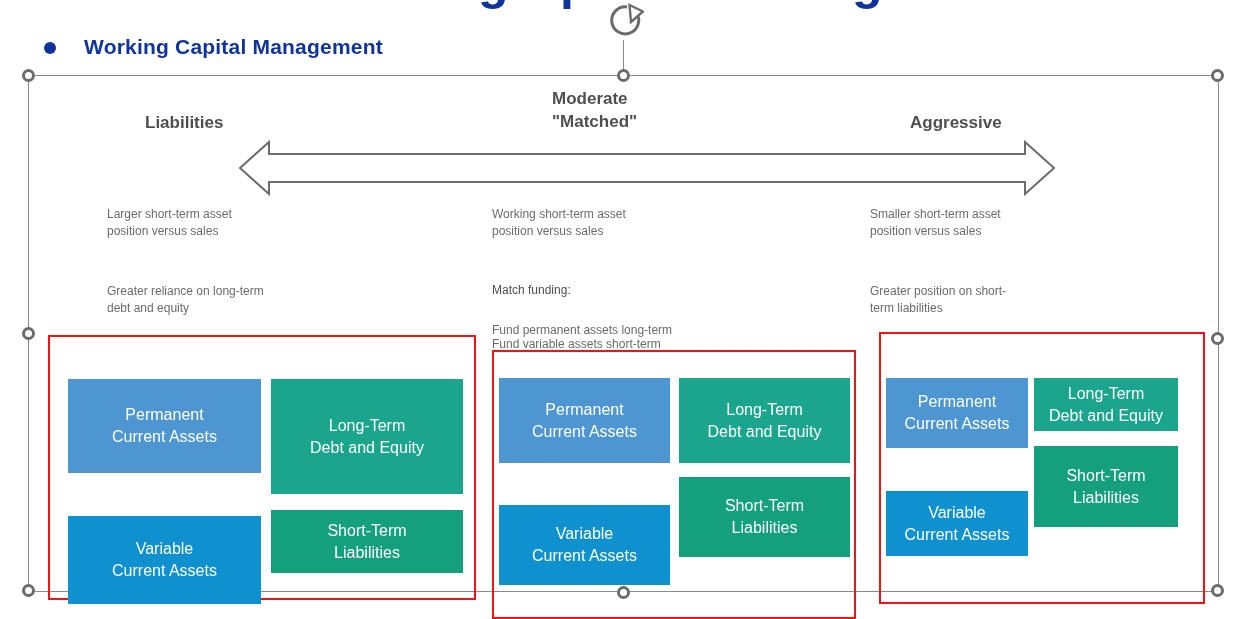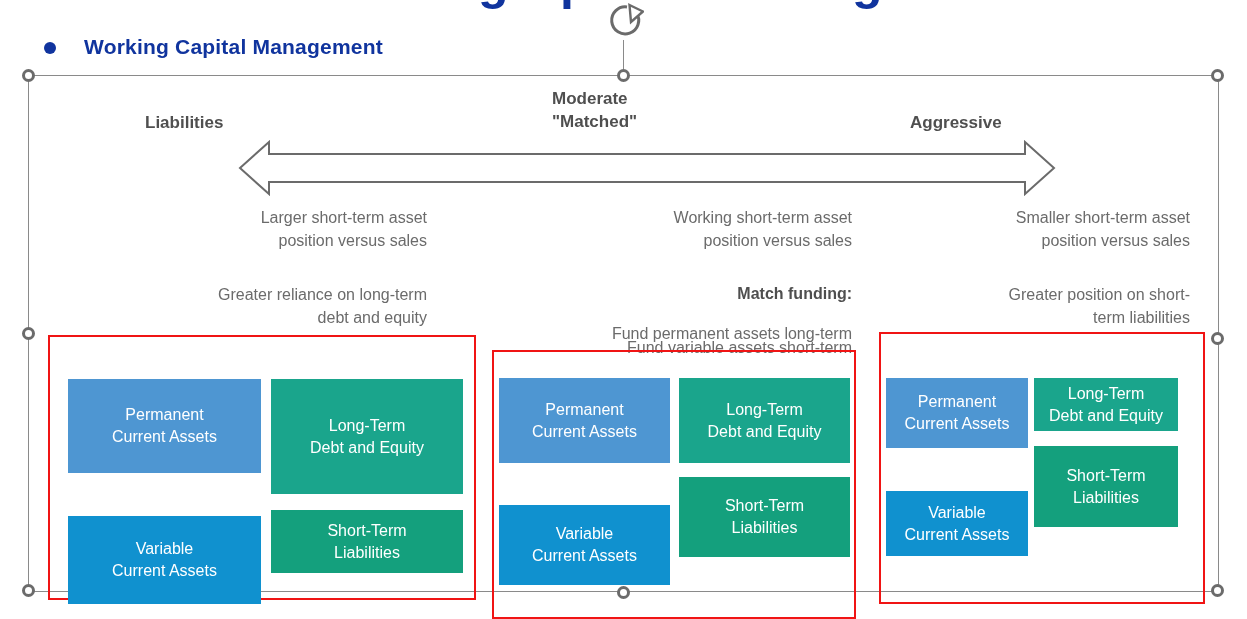--- a/index.html
+++ b/index.html
@@ -38,24 +38,24 @@
   .rotate-stem{left:623px;top:40px;width:1px;height:29px;background:#8a8a8a;}
 
   
   .col-header{
     position:absolute;width:240px;text-align:left;
     font-size:17px;font-weight:bold;color:var(--c-text_dark);line-height:1.35;
   }
 
   
   .desc{
-    position:absolute;text-align:right;color:var(--c-text_body);
-    font-size:16px;line-height:1.45;
-  }
-  .desc.bold{font-weight:bold;color:var(--c-text_dark);}
+    position:absolute;text-align:left;color:var(--c-text_body);
+    font-size:12px;line-height:1.45;
+  }
+  .desc.bold{font-weight:normal;color:var(--c-text_dark);}
 
   
   .red-rect{position:absolute;border:2px solid var(--c-red_outline);}
 
   
   .dbox{
     position:absolute;display:flex;flex-direction:column;justify-content:center;
     align-items:center;color:#fff;font-size:16px;line-height:1.35;text-align:center;
   }
   .bg-perm{background:var(--c-permanent);}

